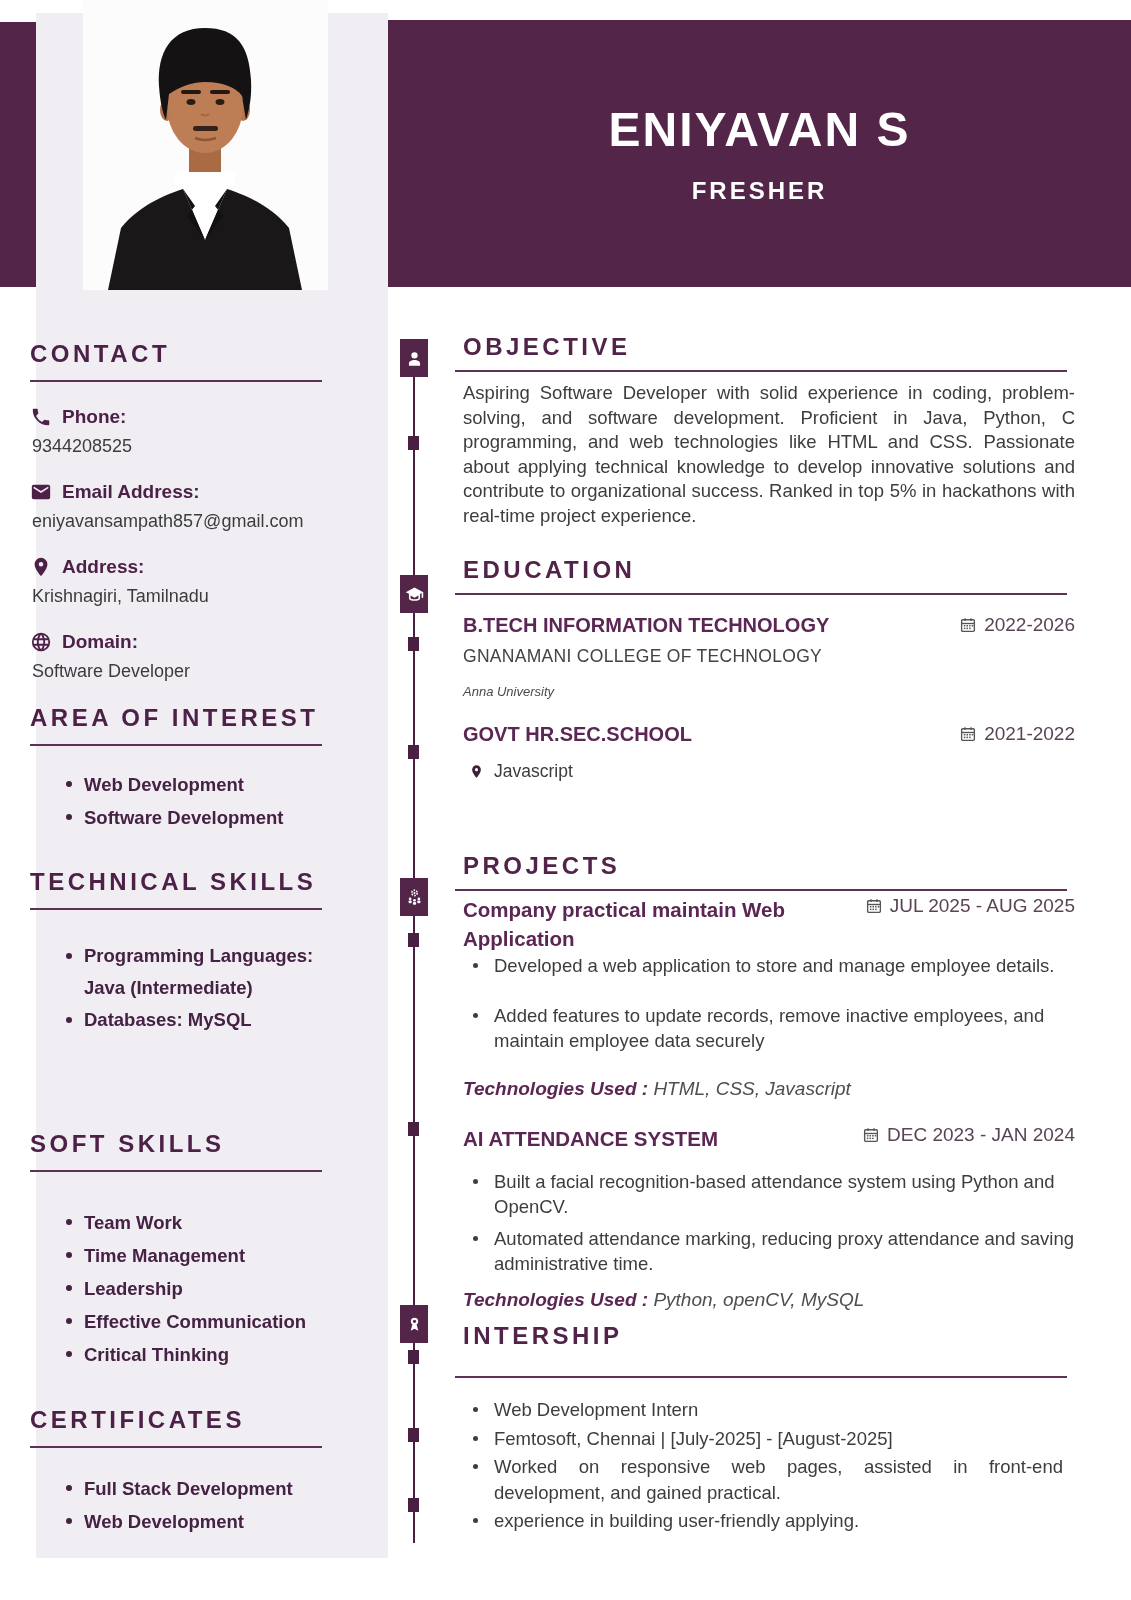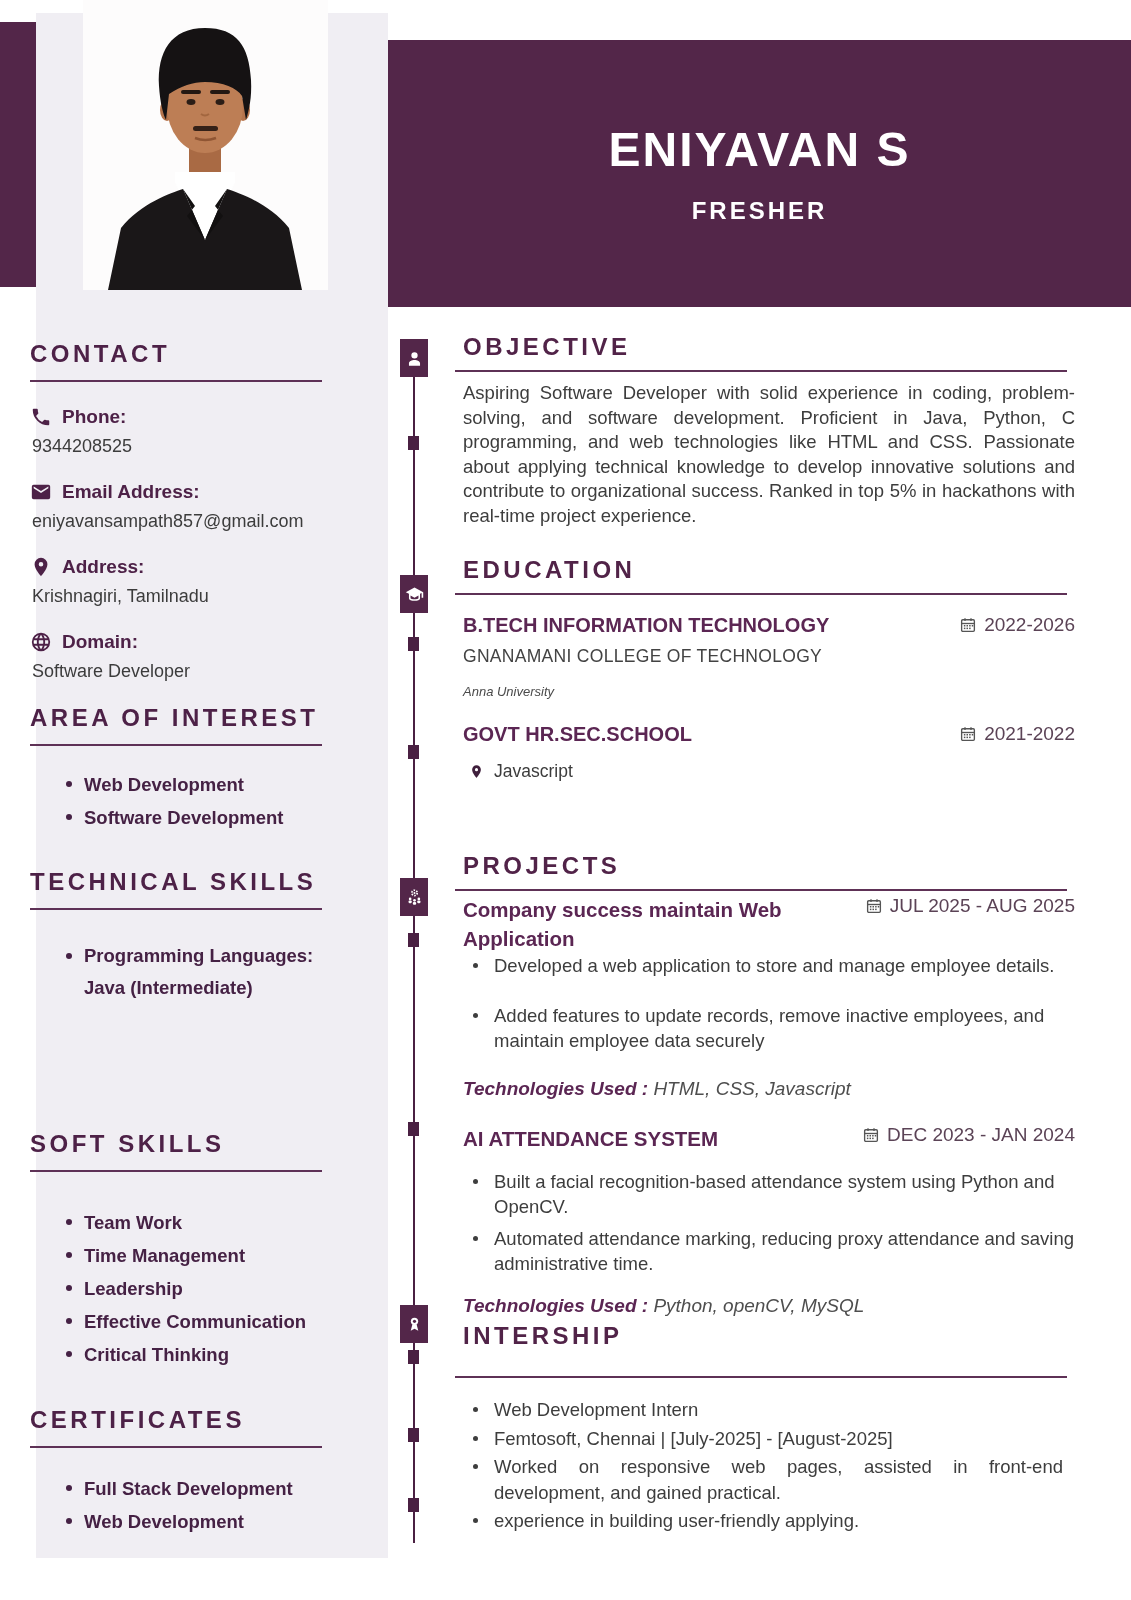--- a/index.html
+++ b/index.html
@@ -6,21 +6,21 @@
   *{box-sizing:border-box;}
   .page{position:relative;width:1131px;height:1600px;background:#ffffff;overflow:hidden;
         font-family:"Liberation Sans", sans-serif;color:#3d3d3d;}
 
   
   .left-strip{position:absolute;left:0;top:22px;width:36px;height:265px;background:#532649;}
   .sidebar{position:absolute;left:36px;top:13px;width:352px;height:1545px;background:#f0eef3;}
   .photo-box{position:absolute;left:83px;top:0;width:245px;height:290px;background:#ffffff;}
   .photo-box svg{display:block;}
   .banner{position:absolute;left:388px;top:20px;width:743px;height:267px;background:#532649;
-          display:flex;flex-direction:column;align-items:center;justify-content:center;color:#fff;margin-top:20px;}
+          display:flex;flex-direction:column;align-items:center;justify-content:center;color:#fff;}
   .banner h1{margin:0;font-size:48px;font-weight:700;letter-spacing:2px;}
   .banner .subtitle{margin-top:20px;font-size:24px;font-weight:700;letter-spacing:3px;}
 
   
   .sside{position:absolute;left:30px;width:300px;}
   .side-head{font-size:24px;font-weight:700;letter-spacing:3.5px;color:#4d2147;}
   .side-rule{height:2px;background:#5e3156;margin-top:12px;width:292px;}
   .s-contact{top:340px;}
   .s-aoi{top:704px;}
   .s-tech{top:868px;}
@@ -186,20 +186,21 @@
       <li>Web Development</li>
       <li>Software Development</li>
     </ul>
   </section>
 
   <section class="sside s-tech">
     <div class="side-head">TECHNICAL SKILLS</div>
     <div class="side-rule"></div>
     <ul class="side-list tight" style="margin-top:30px;">
       <li class="wrapnarrow">Programming Languages: Java (Intermediate)</li>
+      <li>Databases: MySQL</li>
     </ul>
   </section>
 
   <section class="sside s-soft">
     <div class="side-head">SOFT SKILLS</div>
     <div class="side-rule"></div>
     <ul class="side-list" style="margin-top:34px;">
       <li>Team Work</li>
       <li>Time Management</li>
       <li>Leadership</li>
@@ -332,21 +333,21 @@
       </div>
     </div>
   </section>
 
   <section class="msec m-projects">
     <div class="m-head">PROJECTS</div>
     <div class="m-rule"></div>
 
     <div class="p1">
       <div class="entry-row">
-        <div class="proj-title">Company success maintain Web Application</div>
+        <div class="proj-title">Company practical maintain Web Application</div>
         <div class="date">
           <svg viewBox="0 0 24 24">
               <g fill="none" stroke="#555555" stroke-width="1.8">
                 <rect x="3.5" y="5" width="17" height="15.5" rx="1.5"></rect>
                 <line x1="3.5" y1="10" x2="20.5" y2="10"></line>
                 <line x1="8" y1="3" x2="8" y2="6.5"></line>
                 <line x1="16" y1="3" x2="16" y2="6.5"></line>
               </g>
               <g fill="#555555">
                 <rect x="6.5" y="12" width="2" height="2"></rect>
@@ -392,21 +393,21 @@
                 <rect x="13.5" y="15.5" width="2" height="2"></rect>
               </g>
             </svg>
           <span>DEC 2023 - JAN 2024</span>
         </div>
       </div>
       <ul class="m-list" style="margin-top:16px;">
         <li>Built a facial recognition-based attendance system using Python and OpenCV.</li>
         <li style="margin-top:6px;">Automated attendance marking, reducing proxy attendance and saving administrative time.</li>
       </ul>
-      <div class="tech-line" style="margin-top:18px;">
+      <div class="tech-line" style="margin-top:12px;">
         <span class="tech-label">Technologies Used :</span>
         <span class="tech-vals">Python, openCV, MySQL</span>
       </div>
     </div>
   </section>
 
   <section class="msec m-internship">
     <div class="m-head">INTERSHIP</div>
     <div class="m-rule"></div>
     <ul class="m-list i-list">

